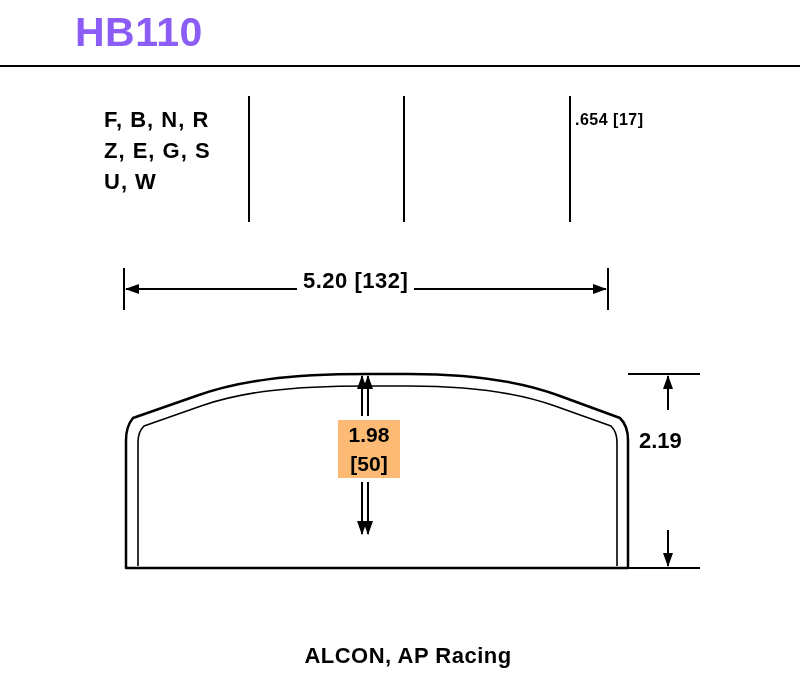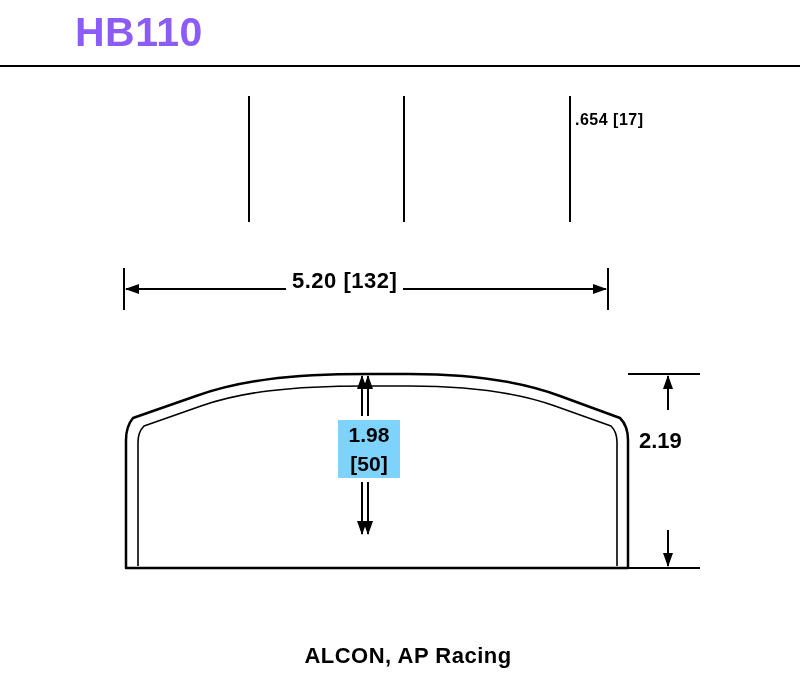--- a/index.html
+++ b/index.html
@@ -57,38 +57,38 @@
     font-weight: bold;
     line-height: 31px;
     letter-spacing: 0.5px;
     text-align: left;
   }
   .thickness-block .row {
     white-space: nowrap;
   }
   .dim-width-label {
     position: absolute;
-    left: 286px;
+    left: 297px;
     top: 268px;
     font-size: 22px;
     font-weight: bold;
     letter-spacing: 0.5px;
     background: #ffffff;
     padding: 0 6px;
   }
   .dim-inner-label {
     position: absolute;
     left: 338px;
     top: 420px;
     width: 62px;
     text-align: center;
     font-size: 21px;
     font-weight: bold;
     line-height: 29px;
-    background: #7dd3fc;
+    background: #fdba74;
   }
   .dim-height-label {
     position: absolute;
     left: 639px;
     top: 418px;
     width: 70px;
     text-align: left;
     font-size: 22px;
     font-weight: bold;
     line-height: 46px;
@@ -160,20 +160,25 @@
 
     <line x1="628" y1="374" x2="700" y2="374" stroke="#000" stroke-width="2"></line>
     <line x1="628" y1="568" x2="700" y2="568" stroke="#000" stroke-width="2"></line>
 
     <line x1="668" y1="410" x2="668" y2="376" stroke="#000" stroke-width="2" marker-end="url(#arrowEnd)"></line>
     <line x1="668" y1="530" x2="668" y2="566" stroke="#000" stroke-width="2" marker-end="url(#arrowEnd)"></line>
   </svg>
 
   <div class="part-number">HB110</div>
 
+  <div class="compound-block">
+    <div class="row">F, B, N, R</div>
+    <div class="row">Z, E, G, S</div>
+    <div class="row">U, W</div>
+  </div>
 
   <div class="thickness-block">
     <div class="row">.654 [17]</div>
   </div>
 
   <div class="dim-width-label">5.20 [132]</div>
 
   <div class="dim-inner-label">
     <div>1.98</div>
     <div>[50]</div>

